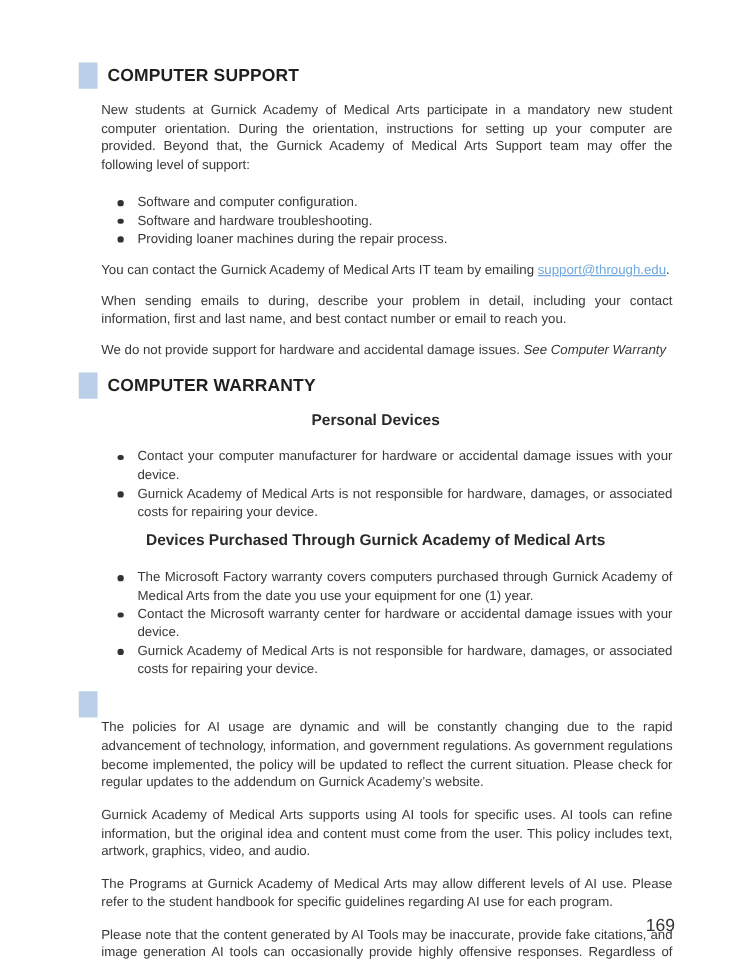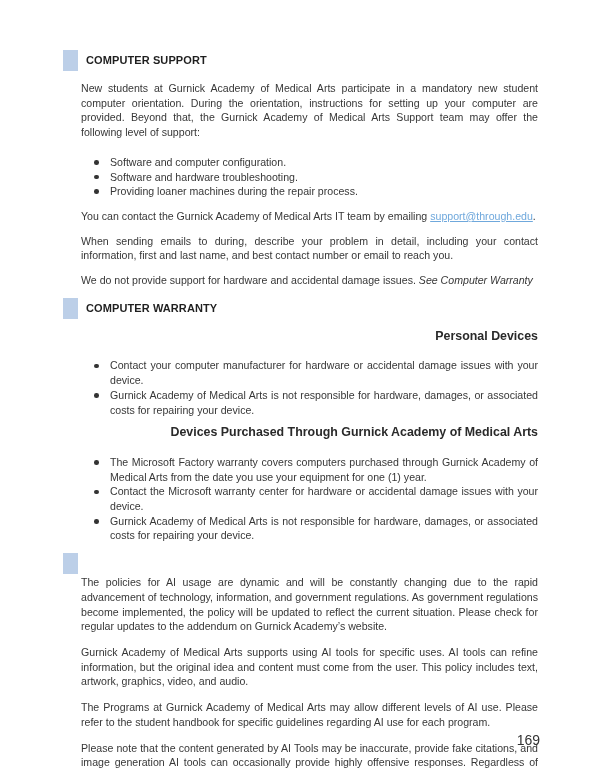--- a/index.html
+++ b/index.html
@@ -14,21 +14,21 @@
     font-family: "Liberation Sans", sans-serif;
     font-size: 10.6px;
     line-height: 14.7px;
     color: #373737;
     overflow: hidden;
   }
   .h1 {
     display: flex;
     align-items: flex-start;
     margin: 0 0 10px 0;
-    font-size: 11px;
+    font-size: 14px;
     font-weight: bold;
     letter-spacing: 0.1px;
     color: #1f1f1f;
     line-height: 21px;
   }
   .h1.mt1 { margin-top: 6px; }
   .h1.mt2 { margin-top: 5px; margin-bottom: 1px; }
   .sq {
     display: inline-block;
     width: 15px;
@@ -41,21 +41,21 @@
     margin: 0 0 10px 18px;
     text-align: justify;
   }
   .para.tight { margin-bottom: 0; }
   .para.ai { margin-bottom: 11px; }
   .para.cutoff { margin-bottom: 0; text-align-last: justify; }
   .sub {
     margin: 0;
     font-weight: bold;
     color: #2a2a2a;
-    text-align: right;
+    text-align: center;
   }
   ul.bullets {
     list-style: none;
     margin: 15px 0 10px 0;
     padding: 0;
   }
   ul.bullets.endsub { margin-bottom: 8px; }
   ul.bullets li {
     position: relative;
     padding-left: 47px;

